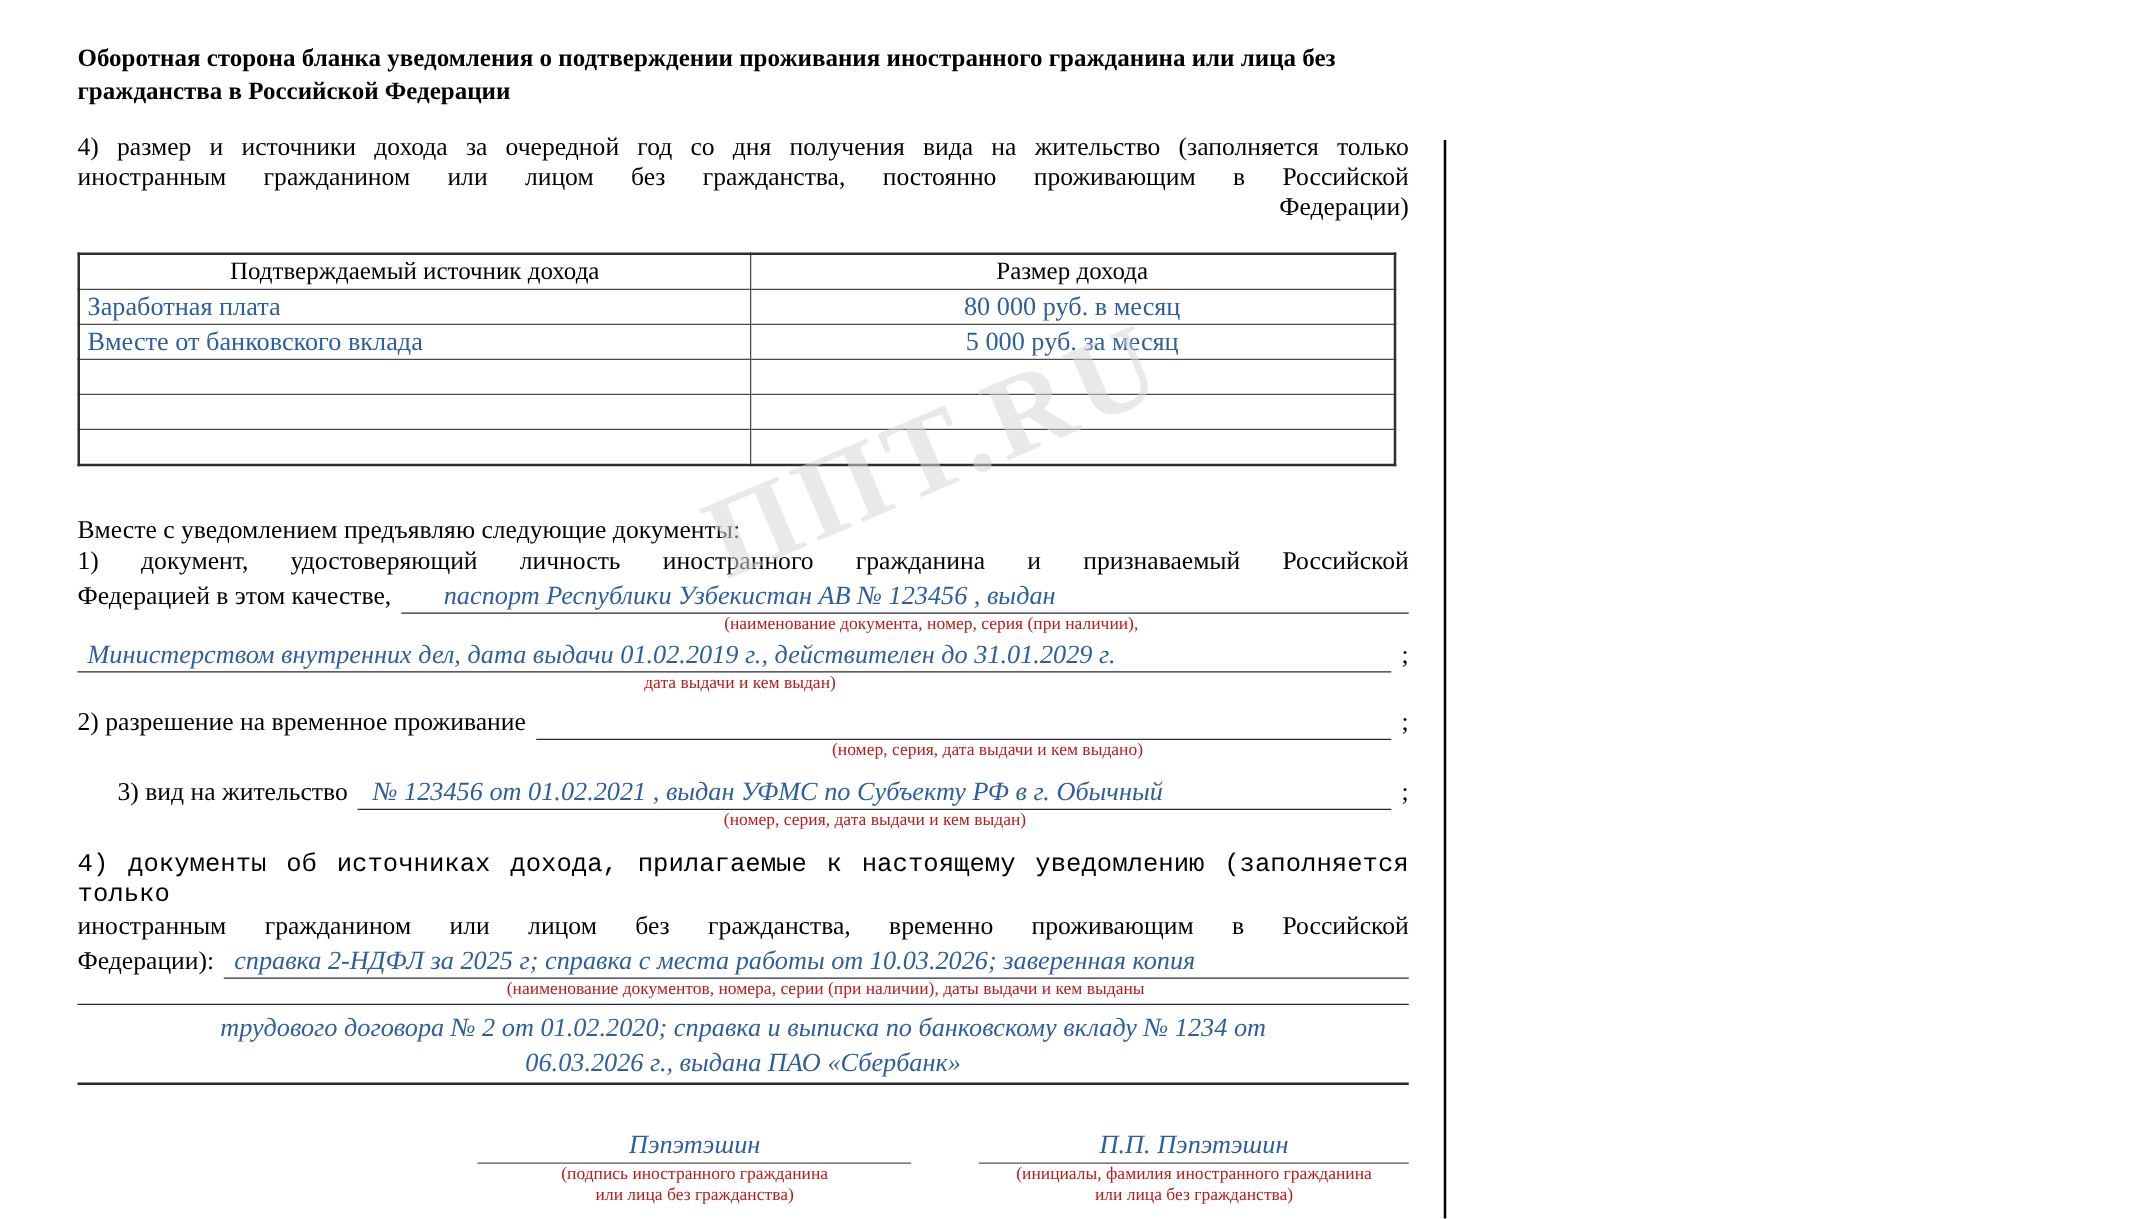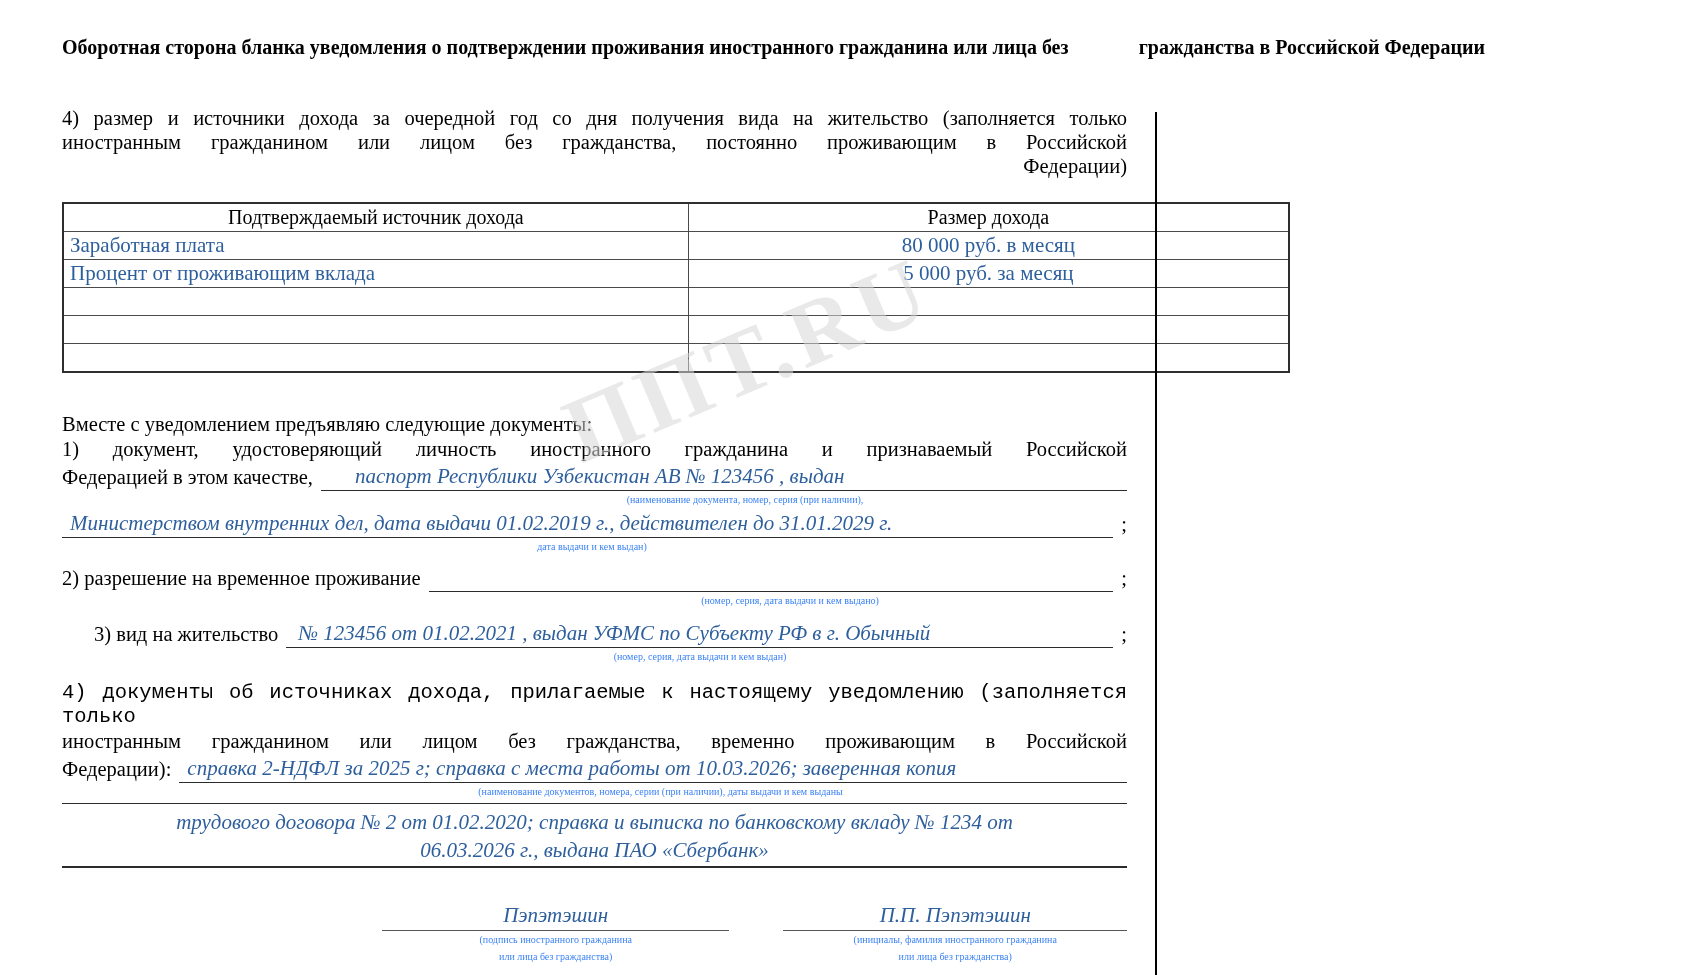--- a/index.html
+++ b/index.html
@@ -4,30 +4,30 @@
 <style>
   html,body{margin:0;padding:0;background:#ffffff;}
   .page{
     position:relative;width:1703px;height:975px;background:#fff;overflow:hidden;
     font-family:"Liberation Serif","DejaVu Serif",serif;color:#000;
   }
   
   .title-row{
     position:absolute;left:62px;top:34px;width:1423px;
     display:flex;justify-content:space-between;
-    font-weight:bold;font-size:20px;line-height:26px;
+    font-weight:bold;font-size:20px;line-height:26px;flex-direction:column;
   }
   
   .col{position:absolute;left:62px;top:106px;width:1065px;font-size:20.5px;}
   .jpara{line-height:24px;}
   .jline{text-align:justify;text-align-last:justify;line-height:24px;}
   .lline{text-align:right;line-height:24px;}
   
   table.income{
-    border-collapse:collapse;width:1228px;margin-top:24px;
+    border-collapse:collapse;width:1055px;margin-top:24px;
     font-size:20px;
   }
   table.income td,table.income th{
     border:1px solid #4a4a4a;height:27px;padding:0 6px;font-weight:normal;
   }
   table.income{border:2px solid #2e2e2e;}
   table.income th{text-align:center;}
   td.src{width:51%;text-align:left;}
   td.amt{text-align:center;}
   .hand{color:#2e5f9d;font-size:21px;}
@@ -36,21 +36,21 @@
   .fillrow{display:flex;align-items:flex-end;height:30px;line-height:28px;}
   .fillrow .lbl{white-space:nowrap;padding-right:8px;}
   .fill{
     flex:1;border-bottom:1px solid #2b2b2b;
     color:#2e5f9d;font-style:italic;font-size:21px;white-space:nowrap;overflow:hidden;
   }
   .fill.indent8{padding-left:8px;}
   .fill.indent12{padding-left:12px;}
   .fill.indent34{padding-left:34px;}
   .semi{width:14px;text-align:right;}
-  .caption{font-size:10px;line-height:17px;color:#3b82f6;}
+  .caption{font-size:14px;line-height:17px;color:#b91c1c;}
   .cap-c{text-align:center;}
   
   .cap-ruled{border-bottom:1.5px solid #2b2b2b;padding-bottom:3px;}
   .bluerow{color:#2e5f9d;font-style:italic;font-size:21px;line-height:28px;text-align:center;}
   .bluerow.ruled{border-bottom:2px solid #2b2b2b;padding-bottom:2px;}
   
   .sig-row{display:flex;margin-top:34px;gap:28px;}
   .sig-block{text-align:center;}
   .sig-left{margin-left:320px;width:356px;}
   .sig-right{margin-left:26px;width:352px;}
@@ -89,21 +89,21 @@
       <tbody>
           <tr>
         <th class="src">Подтверждаемый источник дохода</th>
         <th class="amt">Размер дохода</th>
       </tr>
       <tr>
         <td class="src hand">Заработная плата</td>
         <td class="amt hand">80 000 руб. в месяц</td>
       </tr>
       <tr>
-        <td class="src hand">Процент от проживающим вклада</td>
+        <td class="src hand">Вместе от банковского вклада</td>
         <td class="amt hand">5 000 руб. за месяц</td>
       </tr>
       <tr>
         <td class="src hand"></td>
         <td class="amt hand"></td>
       </tr>
       <tr>
         <td class="src hand"></td>
         <td class="amt hand"></td>
       </tr>

